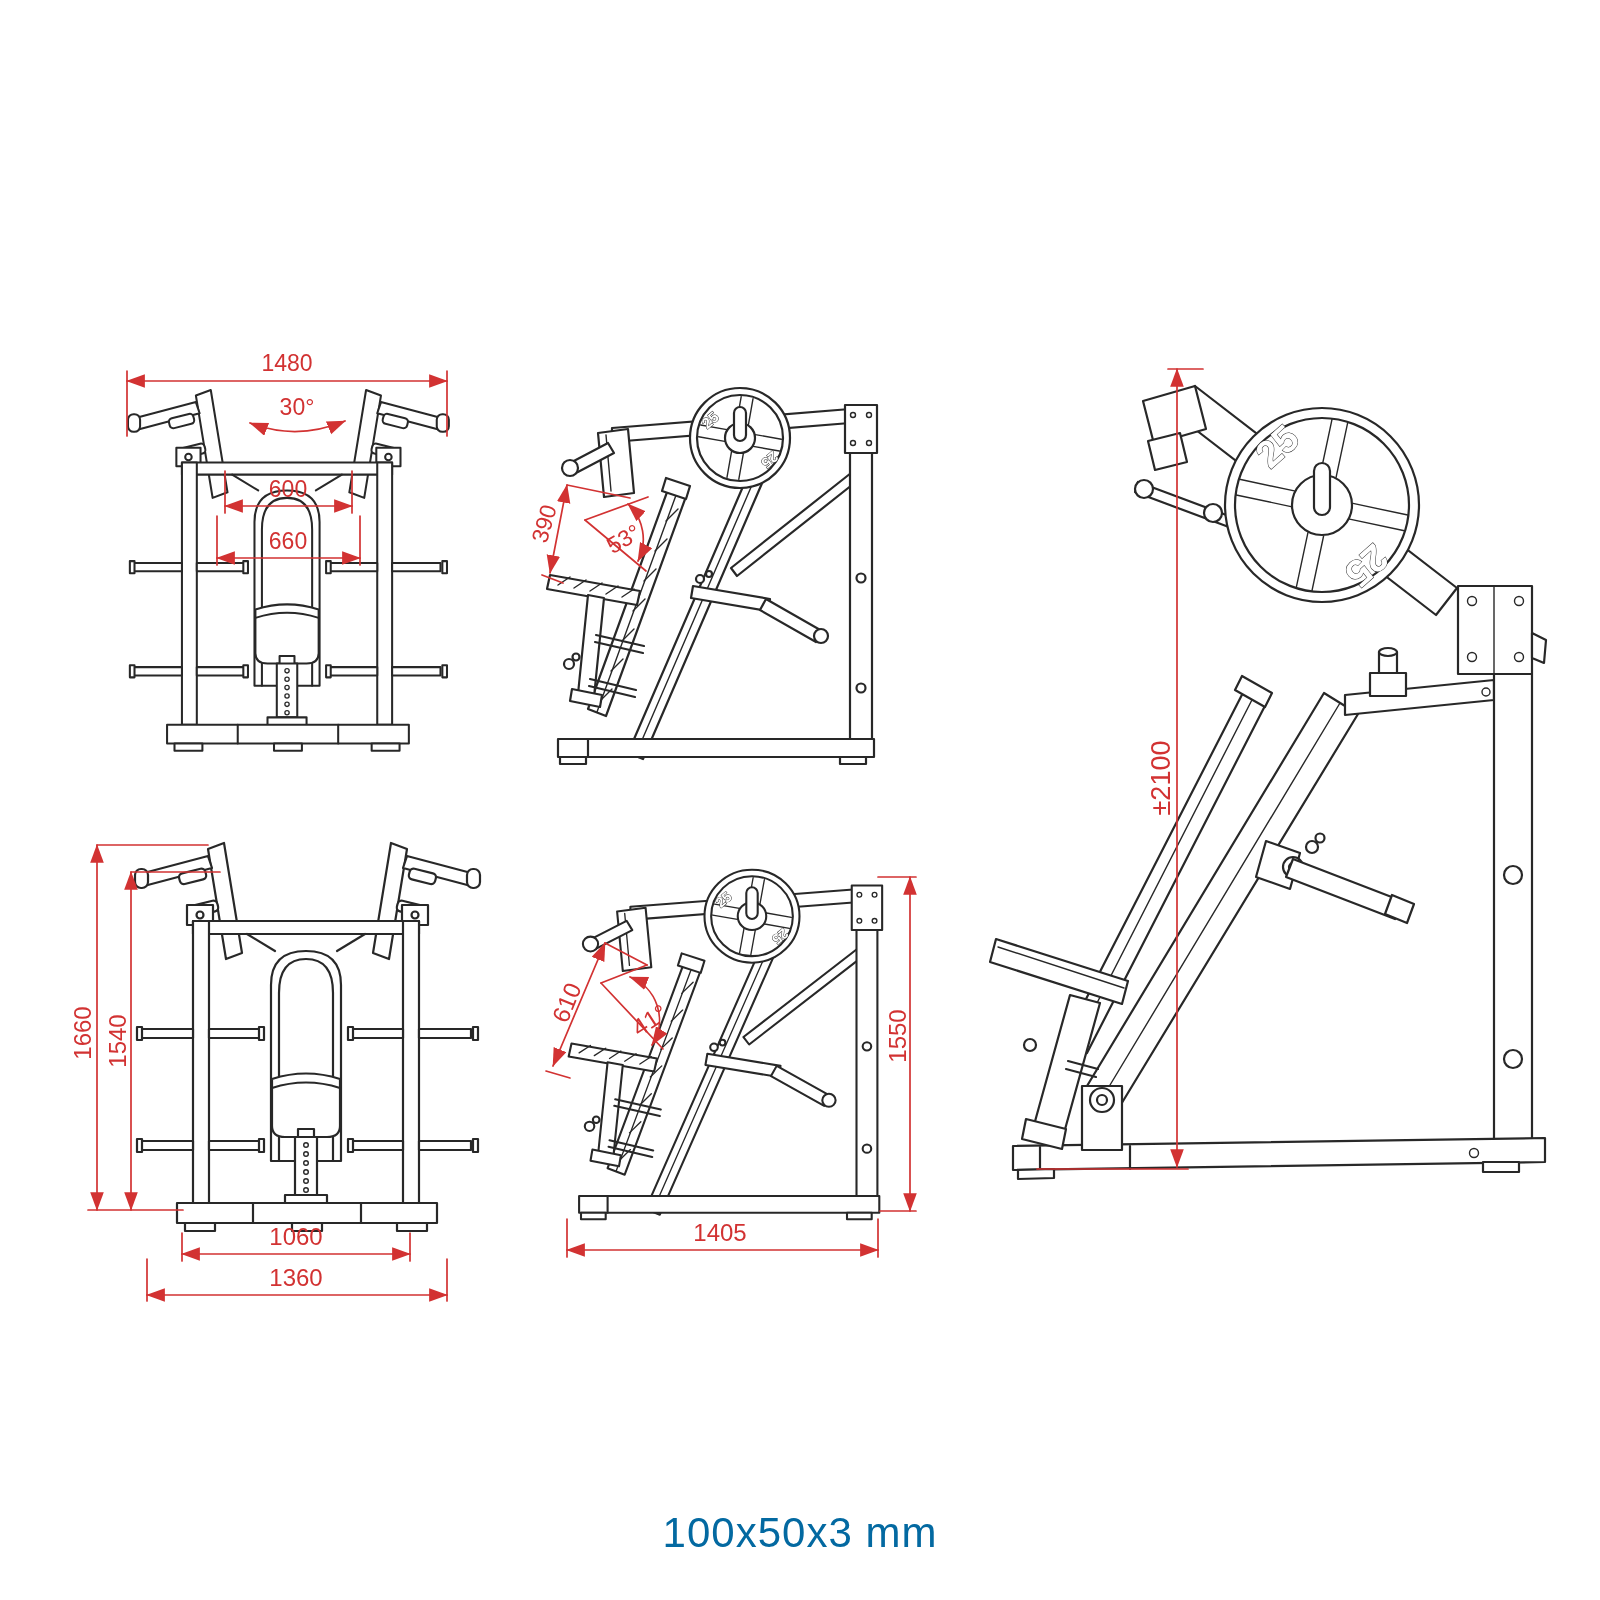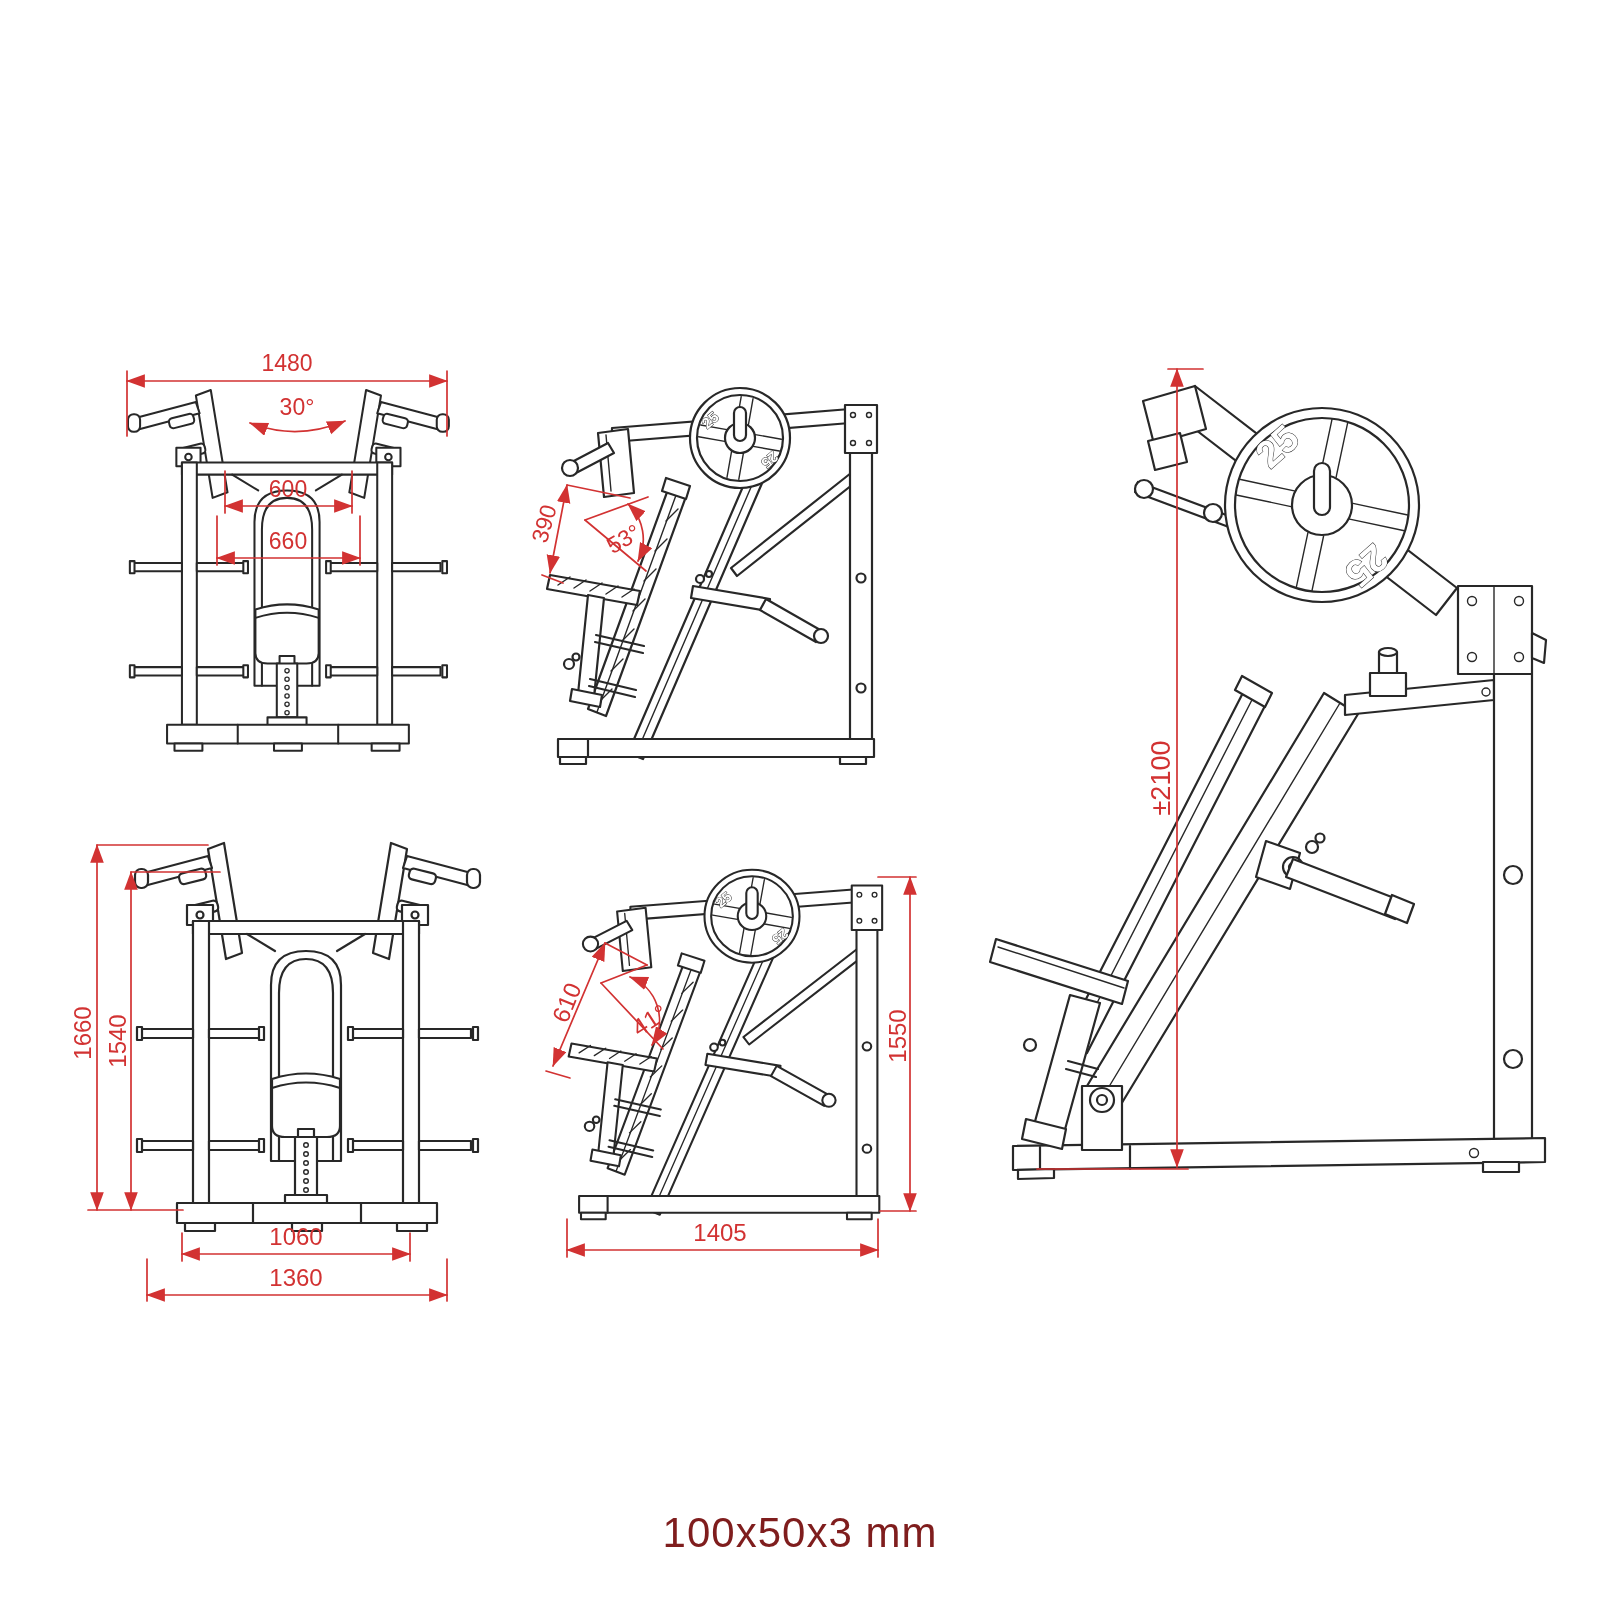--- a/index.html
+++ b/index.html
@@ -11,21 +11,21 @@
   .mf{stroke:#282828;stroke-width:2.2;fill:#ffffff;stroke-linejoin:round;stroke-linecap:round;}
   .mt{stroke:#282828;stroke-width:1.4;fill:none;stroke-linecap:round;}
   
   .dim{stroke:#d23232;stroke-width:1.7;fill:none;stroke-linecap:round;}
   .dimtxt{fill:#d23232;font-family:"Liberation Sans",sans-serif;font-size:23px;text-anchor:middle;}
   .dimtxt.big{font-size:27px;}
   .dimtxt.mid{font-size:24px;}
   .platetxt{fill:#ffffff;stroke:#282828;stroke-width:1;paint-order:stroke;
             font-family:"Liberation Sans",sans-serif;font-weight:bold;text-anchor:middle;}
   #footer-note{position:absolute;left:0;right:0;top:1496px;text-align:center;
-               font-size:42px;color:#7f1d1d;letter-spacing:1px;}
+               font-size:42px;color:#0369a1;letter-spacing:1px;}
 </style>
 </head>
 <body>
 
 <div id="canvas">
 
 <svg width="0" height="0" style="position:absolute" aria-hidden="true">
   <defs>
     <marker id="arw" markerWidth="12" markerHeight="9" refX="10.5" refY="4" orient="auto-start-reverse">
       <path d="M0,0 L11,4 L0,8 Z" fill="#d23232"></path>

